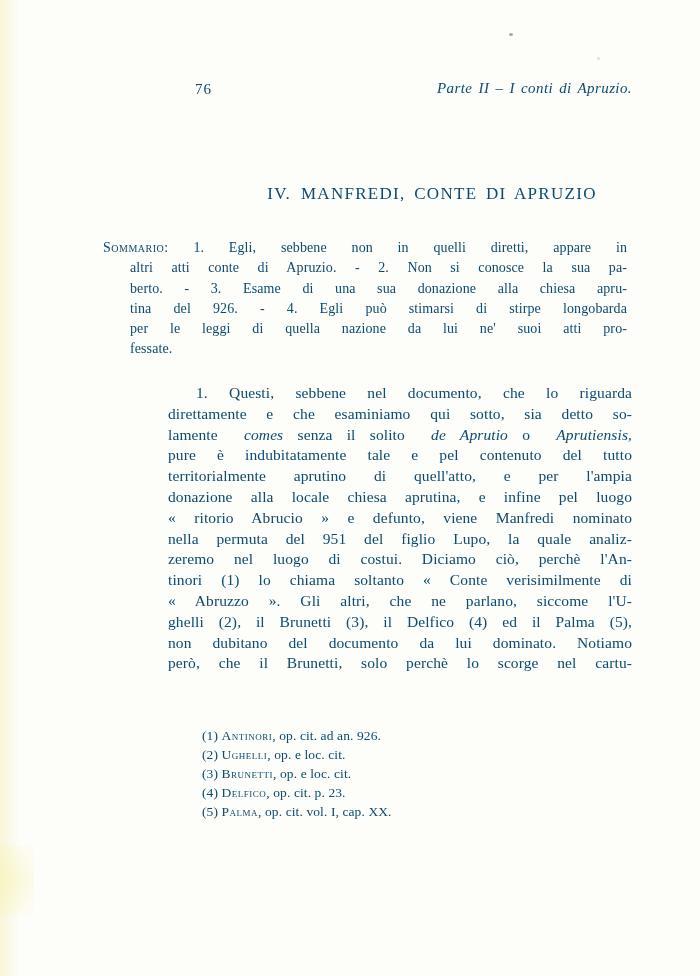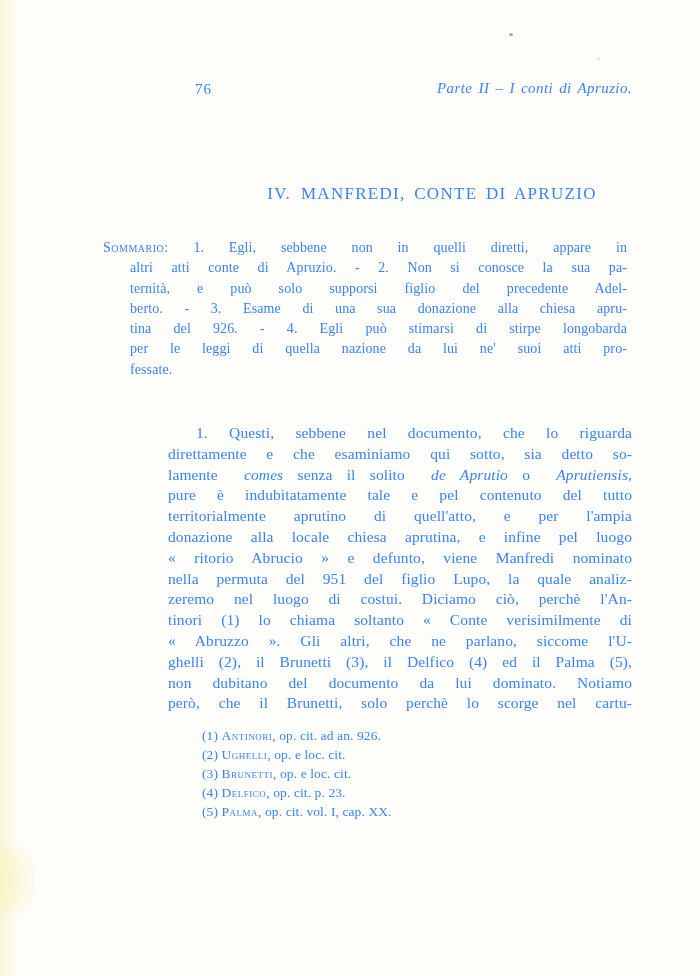--- a/index.html
+++ b/index.html
@@ -42,43 +42,42 @@
   .bodytext{
     position:absolute;left:168px;top:383px;width:464px;
     font-size:15.5px;line-height:20.8px;letter-spacing:.1px;
   }
   .footnotes{
     position:absolute;left:202px;top:726px;width:420px;
     font-size:13.5px;line-height:19px;letter-spacing:.1px;
   }
   .jl{text-align:justify;text-align-last:justify;}
   .ind{padding-left:27px;}
-  .ind1{padding-left:28px;margin-top:40px;}
+  .ind1{padding-left:28px;}
   .sc{font-variant:small-caps;letter-spacing:.5px;}
   .it{font-style:italic;margin-left:12px;}
   .line{white-space:normal;}
 </style>
 </head>
 <body>
 
-<div class="page" style="color: #3b82f6; background: rgb(253, 253, 250); font-family: Liberation Serif, serif;">
+<div class="page" style="color: #0c4a6e; background: rgb(253, 253, 250); font-family: Liberation Serif, serif;">
   <div class="edge-tint"></div>
   <div class="corner-tint"></div>
   <div class="speck s1"></div>
   <div class="speck s2"></div>
 
   <div class="pagenum">76</div>
   <div class="running">Parte II – I conti di Apruzio.</div>
 
   <h1 class="title">IV. MANFREDI, CONTE DI APRUZIO</h1>
 
   <div class="summary">
     <div class="line jl"><span class="sc">Sommario:</span><span> 1. Egli, sebbene non in quelli diretti, appare in</span></div>
     <div class="line jl ind">altri atti conte di Apruzio. - 2. Non si conosce la sua pa-</div>
-    <div class="line jl ind">ternità, e può solo supporsi figlio del precedente Adel-</div>
     <div class="line jl ind">berto. - 3. Esame di una sua donazione alla chiesa apru-</div>
     <div class="line jl ind">tina del 926. - 4. Egli può stimarsi di stirpe longobarda</div>
     <div class="line jl ind">per le leggi di quella nazione da lui ne' suoi atti pro-</div>
     <div class="line ind">fessate.</div>
   </div>
 
   <div class="bodytext">
     <div class="line jl ind1">1. Questi, sebbene nel documento, che lo riguarda</div>
     <div class="line jl">direttamente e che esaminiamo qui sotto, sia detto so-</div>
     <div class="line jl"><span>lamente </span><span class="it">comes</span><span> senza il solito </span><span class="it">de Aprutio</span><span> o </span><span class="it">Aprutiensis,</span></div>

